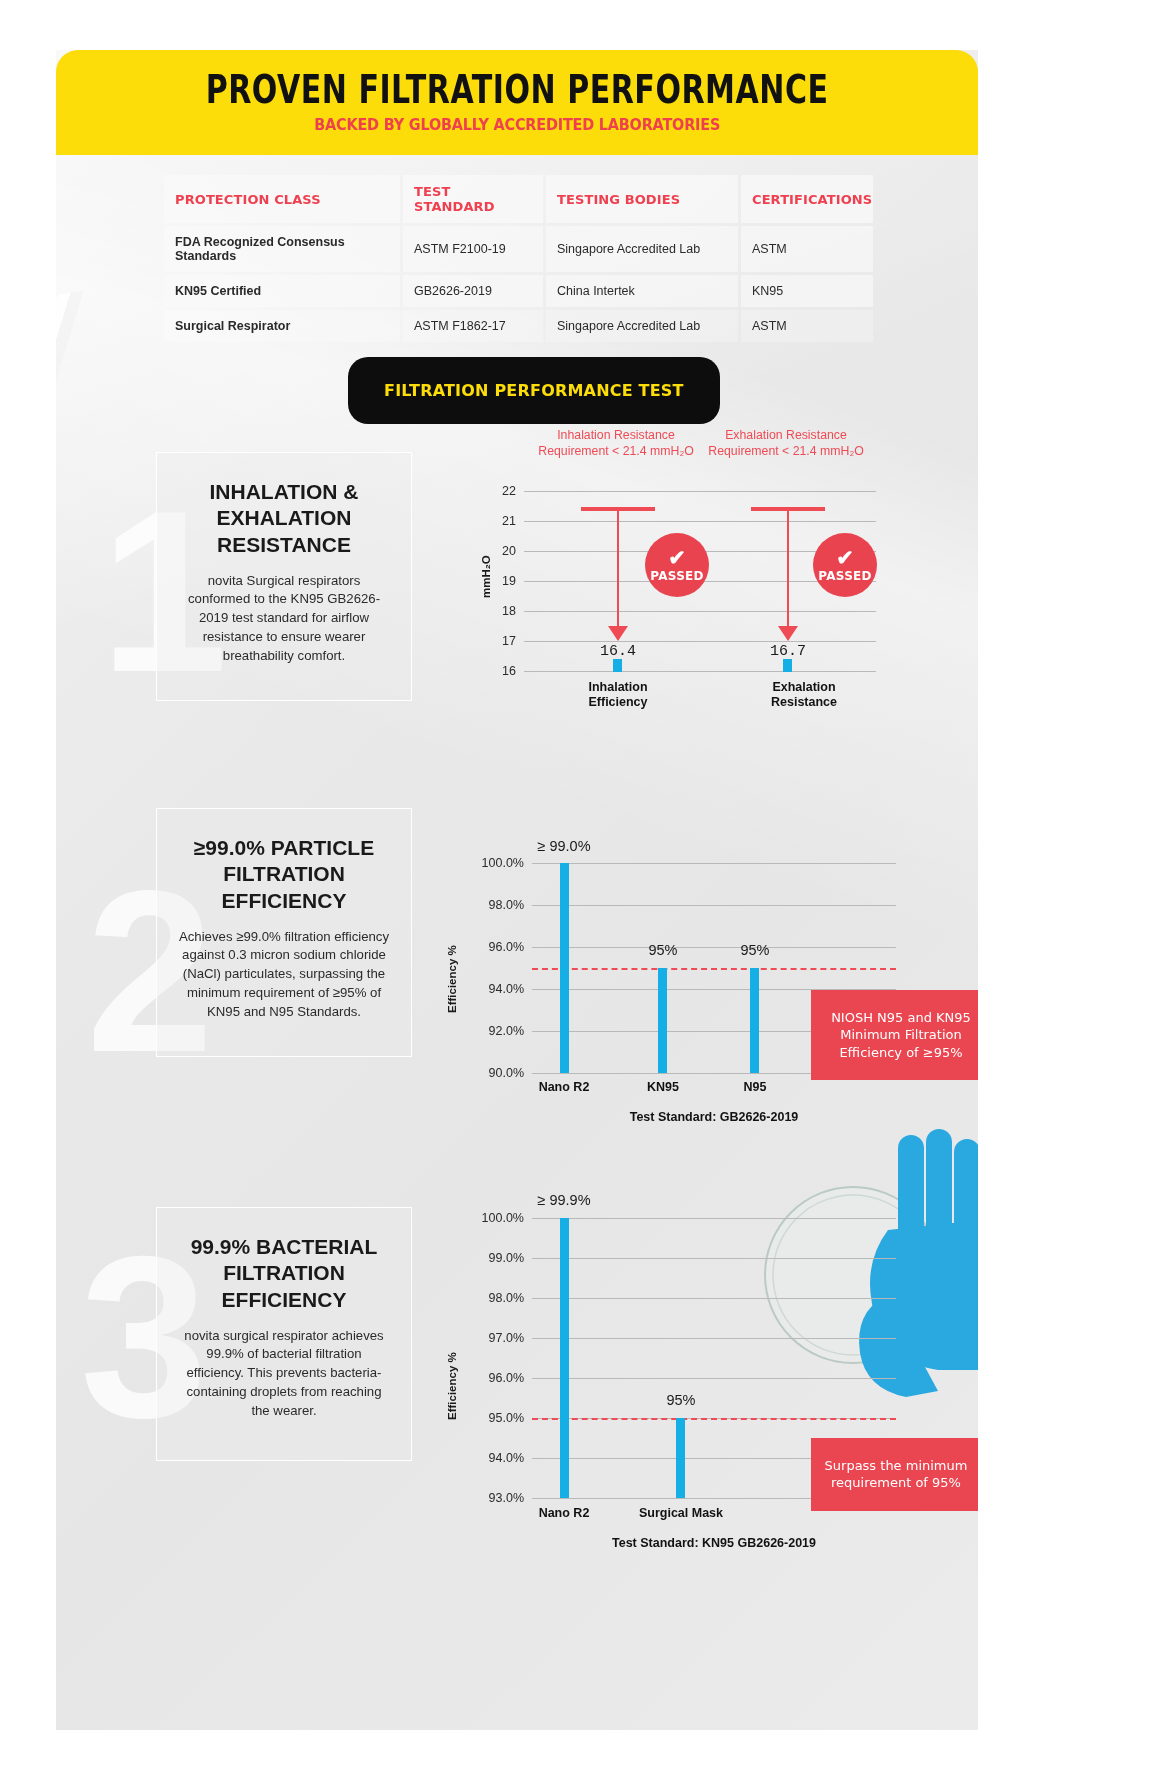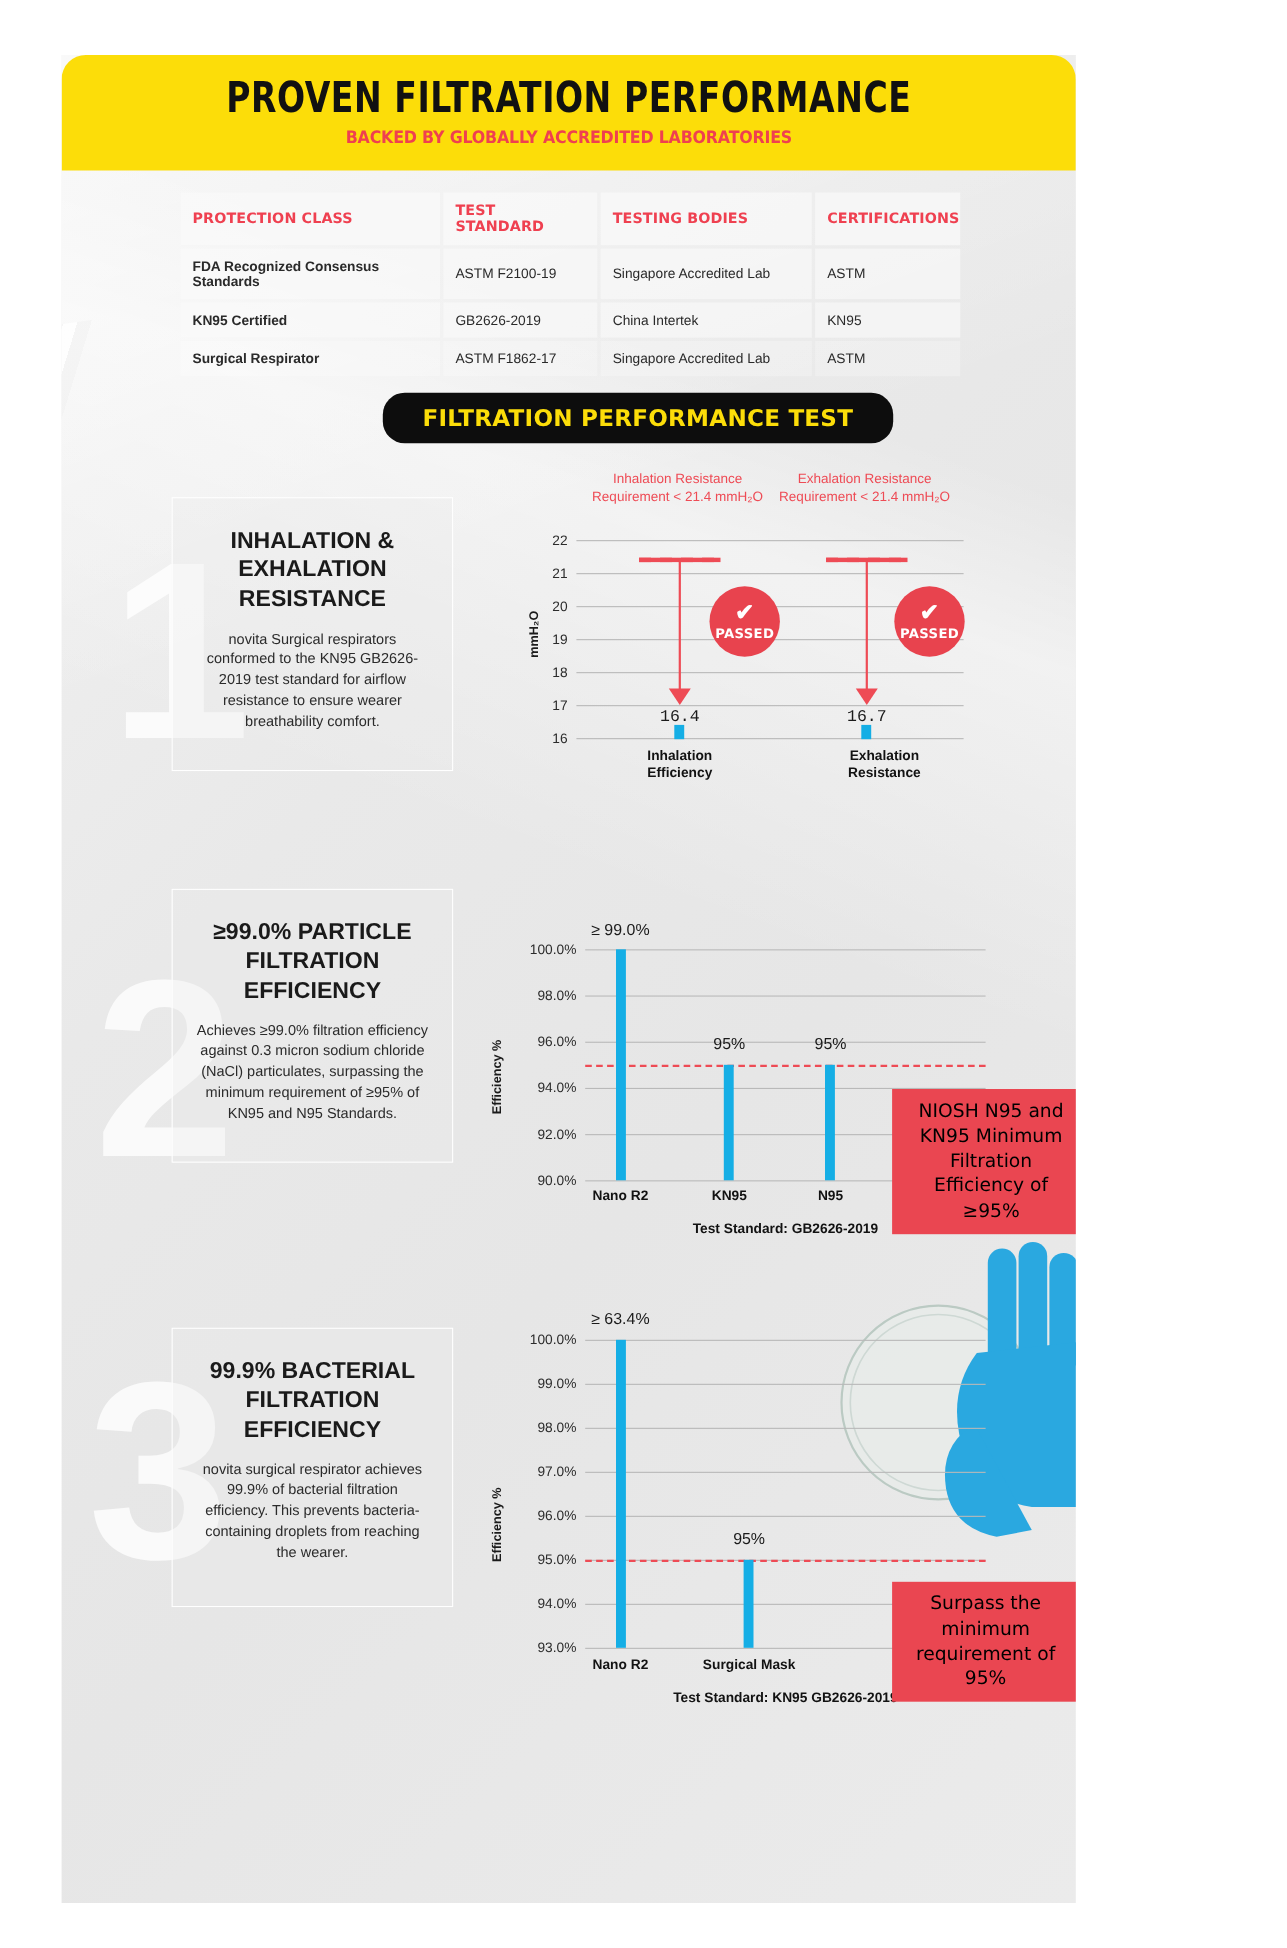--- a/index.html
+++ b/index.html
@@ -70,22 +70,22 @@
     color:#ef4050; font-weight:bold; font-size:13px; letter-spacing:.1px;
     font-family:"DejaVu Sans", sans-serif; transform:none;
   }
   .c0{ width:236px;font-weight:bold; } .c1{ width:140px; } .c2{ width:192px; } .c3{ width:132px; }
 
   
   .pill{
     position:absolute; left:292px; top:307px;
     background:#0d0d0d; color:#fcdd09;
     font-family:"DejaVu Sans", sans-serif;
-    font-size:21px; font-weight:bold;
-    padding:11px 36px; border-radius:20px;
+    font-size:16px; font-weight:bold;
+    padding:24px 36px; border-radius:20px;
     letter-spacing:.2px;
   }
 
   
   .ghost{
     position:absolute;
     font-family:"Liberation Sans", sans-serif;
     font-weight:bold; color:rgba(255,255,255,.78);
     font-size:230px; line-height:.8;
     pointer-events:none; user-select:none;
@@ -160,24 +160,24 @@
     position:absolute; width:64px; height:64px; border-radius:50%;
     background:#e8434e; color:#fff;
     display:flex; flex-direction:column; align-items:center; justify-content:center;
   }
   .passed .tickglyph{ font-size:21px; line-height:1; margin-bottom:1px; font-weight:bold; }
   .passed .ptext{ font-family:"DejaVu Sans", sans-serif; font-size:12px; font-weight:bold;
     transform:skewX(-4px); letter-spacing:.3px; }
 
   
   .callout{
-    position:absolute; background:#ea4651; color:#000000;
+    position:absolute; background:#ea4651; color:#ffffff;
     font-family:"DejaVu Sans", sans-serif;
-    font-size:17px; line-height:1.34; text-align:center;
-    padding:9px 12px;
+    font-size:13px; line-height:1.34; text-align:center;
+    padding:19px 12px;
   }
 
   
   .top-ann{
     position:absolute; font-size:14.5px; color:#1a1a1a; font-weight:normal;
     white-space:nowrap; text-align:center;
     font-family:"Liberation Sans", sans-serif;
   }
 
   
@@ -372,21 +372,21 @@
     <div class="gridline" style="left:96px; top:208px; width:364px;"></div>
     <div class="gridline" style="left:96px; top:248px; width:364px;"></div>
     <div class="gridline" style="left:96px; top:288px; width:364px;"></div>
     <div class="gridline" style="left:96px; top:328px; width:364px;"></div>
 
     <div class="dashline" style="left:96px; top:248px; width:364px;"></div>
 
     <div class="bar" style="left:124px; top:48px; height:280px;"></div>
     <div class="bar" style="left:240px; top:248px; height:80px;"></div>
 
-    <div class="top-ann" style="left:78px; top:22px; width:100px;">≥ 63.4%</div>
+    <div class="top-ann" style="left:78px; top:22px; width:100px;">≥ 99.9%</div>
     <div class="top-ann" style="left:195px; top:222px; width:100px;">95%</div>
 
     <div class="xlabel" style="left:78px; top:336px; width:100px;">Nano R2</div>
     <div class="xlabel" style="left:185px; top:336px; width:120px;">Surgical Mask</div>
 
     <div class="xlabel" style="left:96px; top:366px; width:364px;">Test Standard: KN95 GB2626-2019</div>
 
     <div class="callout" style="left:375px; top:268px; width:170px;">Surpass the minimum requirement of 95%</div>
   </div>
 

